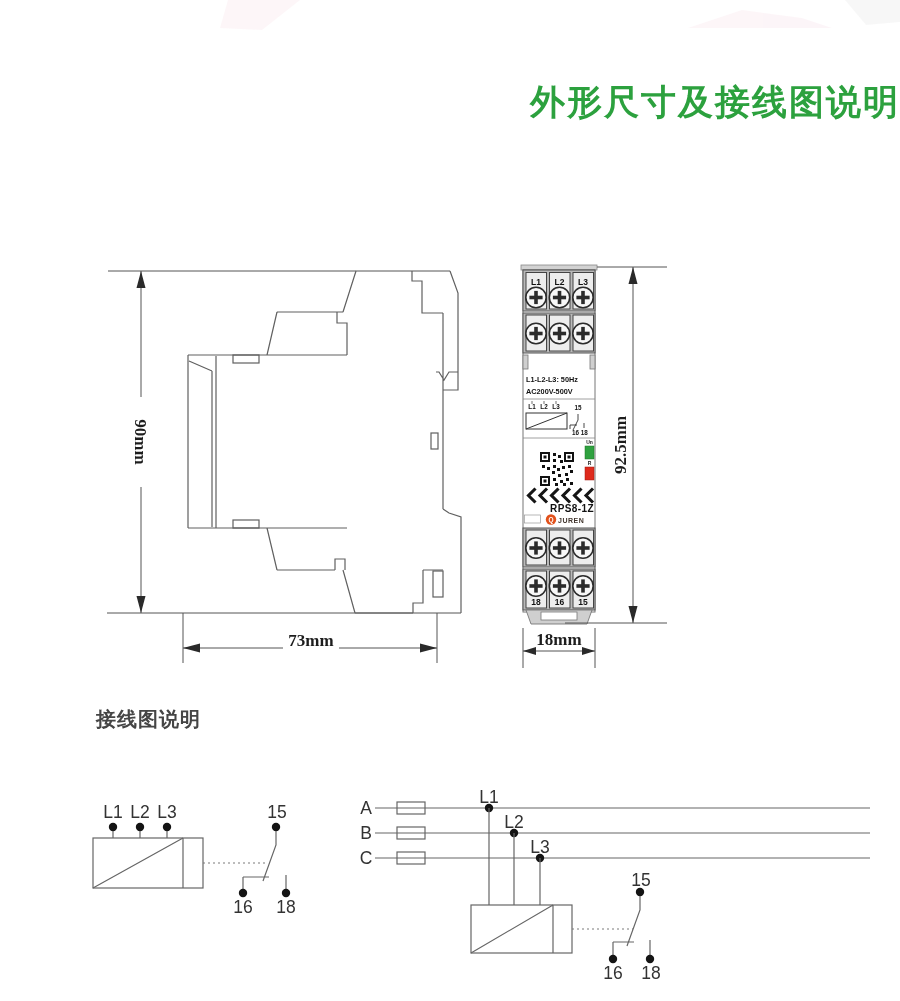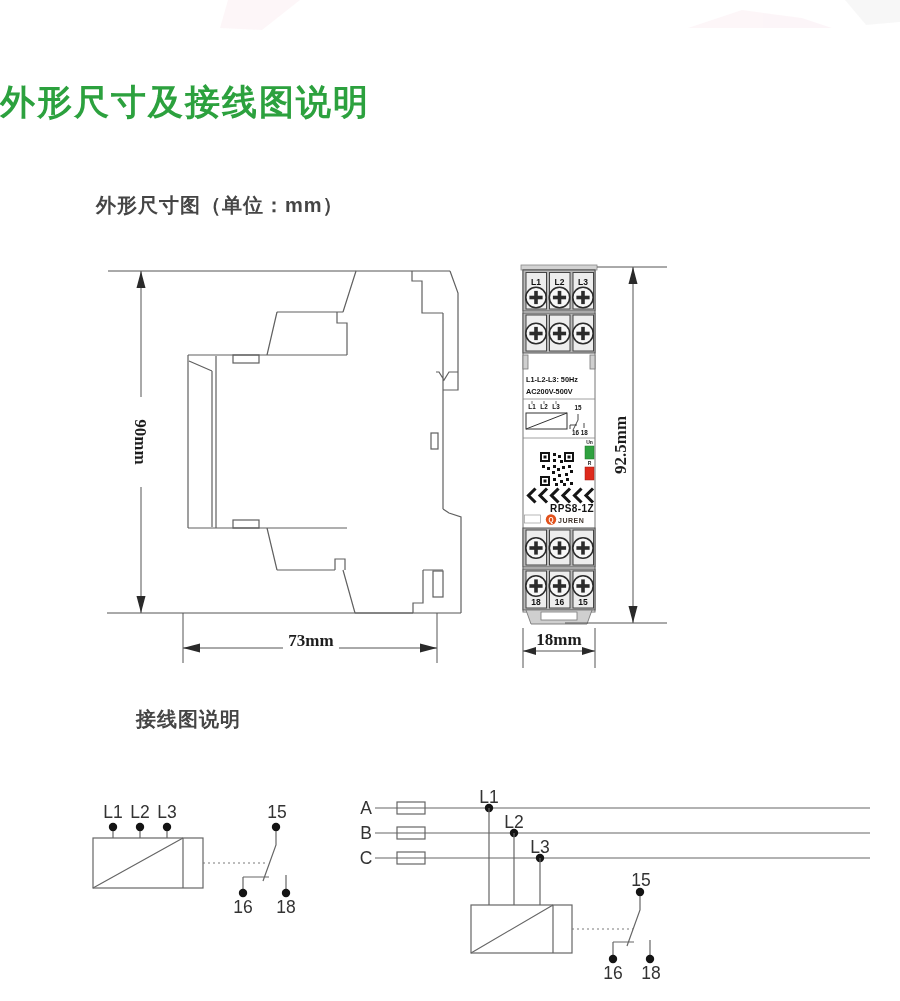--- a/index.html
+++ b/index.html
@@ -1,25 +1,25 @@
 <!DOCTYPE html>
 <html><head>
 <meta charset="utf-8">
 <style>
   html,body{margin:0;padding:0;background:#fff;}
   .page{position:relative;width:900px;height:1001px;background:#ffffff;overflow:hidden;
         font-family:"Liberation Sans",sans-serif;}
   .art{position:absolute;left:0;top:0;width:900px;height:1001px;}
-  .title{position:absolute;left:0;right:0;top:79px;text-align:left;
+  .title{position:absolute;left:0;right:0;top:79px;text-align:right;
          font-size:35px;font-weight:bold;color:#2CA13E;letter-spacing:2px;}
   .subtitle{position:absolute;left:0;right:0;top:141px;text-align:center;
             font-size:23px;color:#9a9a9a;letter-spacing:2px;}
   .h2{position:absolute;left:96px;font-size:20px;font-weight:bold;color:#454545;letter-spacing:1px;}
   #h2-dim{top:192px;}
-  #h2-wire{top:706px;margin-left:40px;}
+  #h2-wire{top:706px;}
   
   .t-dim{font-family:"Liberation Serif",serif;font-size:17px;font-weight:bold;fill:#1d1d1d;}
   .t-wire{font-family:"Liberation Sans",sans-serif;font-size:17.5px;fill:#333;}
   .t-dev-lbl{font-family:"Liberation Sans",sans-serif;font-size:8.5px;font-weight:bold;fill:#111;}
   .t-dev-rating{font-family:"Liberation Sans",sans-serif;font-size:7.3px;font-weight:bold;fill:#111;}
   .t-dev-mini{font-family:"Liberation Sans",sans-serif;font-size:6.3px;font-weight:bold;fill:#111;}
   .t-dev-tiny{font-family:"Liberation Sans",sans-serif;font-size:5px;font-weight:bold;fill:#222;}
   .t-model{font-family:"Liberation Sans",sans-serif;font-size:10px;font-weight:bold;fill:#111;letter-spacing:.4px;}
   .t-brand{font-family:"Liberation Sans",sans-serif;font-size:7px;font-weight:bold;fill:#40342c;letter-spacing:.5px;}
   .ln{stroke:#606060;stroke-width:1.2;fill:none;}
@@ -287,16 +287,15 @@
     <circle class="dot" cx="640" cy="892" r="4.2"></circle>
     <path class="wln" d="M640,896 V910 L627,946 M613,942 H634 M613,942 V956 M650,940 V956"></path>
     <circle class="dot" cx="613" cy="959" r="4.2"></circle>
     <circle class="dot" cx="650" cy="959" r="4.2"></circle>
     <text class="t-wire" x="613" y="979" text-anchor="middle">16</text>
     <text class="t-wire" x="651" y="979" text-anchor="middle">18</text>
   </g>
 </svg>
 
 <div class="title">外形尺寸及接线图说明</div>
-<div class="h2" id="h2-dim">外形尺寸图（单位：mm）</div>
 <div class="h2" id="h2-wire">接线图说明</div>
 
 </div>
 
 </body></html>

